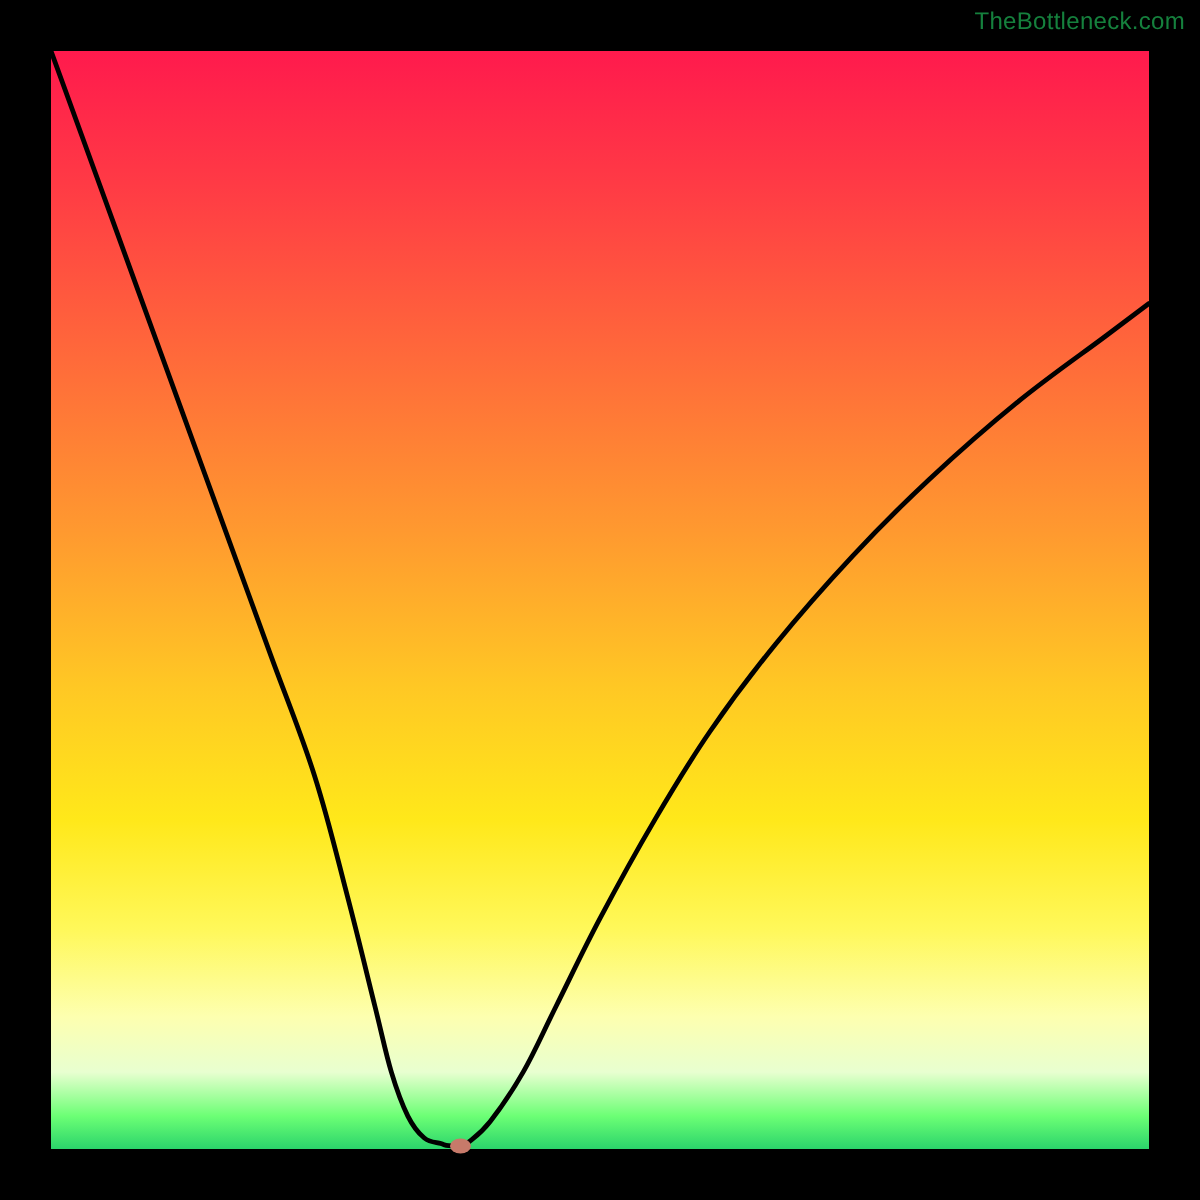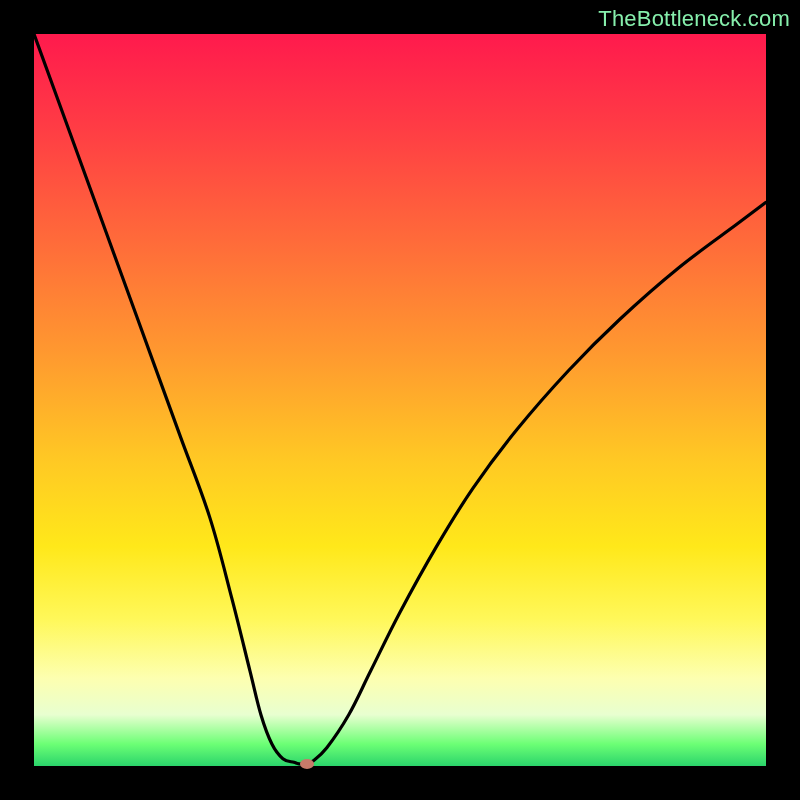--- a/index.html
+++ b/index.html
@@ -36,22 +36,22 @@
       #fdffb0 88%,
       #e8ffd0 93%,
       #6cff75 97%,
       #2bd46b 100%
     );
   }
   .watermark {
     position: absolute;
     top: 6px;
     right: 10px;
-    color: #86efac;
-    font-size: 22px;
+    color: #15803d;
+    font-size: 16px;
     font-weight: 500;
     letter-spacing: 0.2px;
     z-index: 5;
   }
   svg.curve {
     position: absolute;
     left: 0;
     top: 0;
     width: 732px;
     height: 732px;

